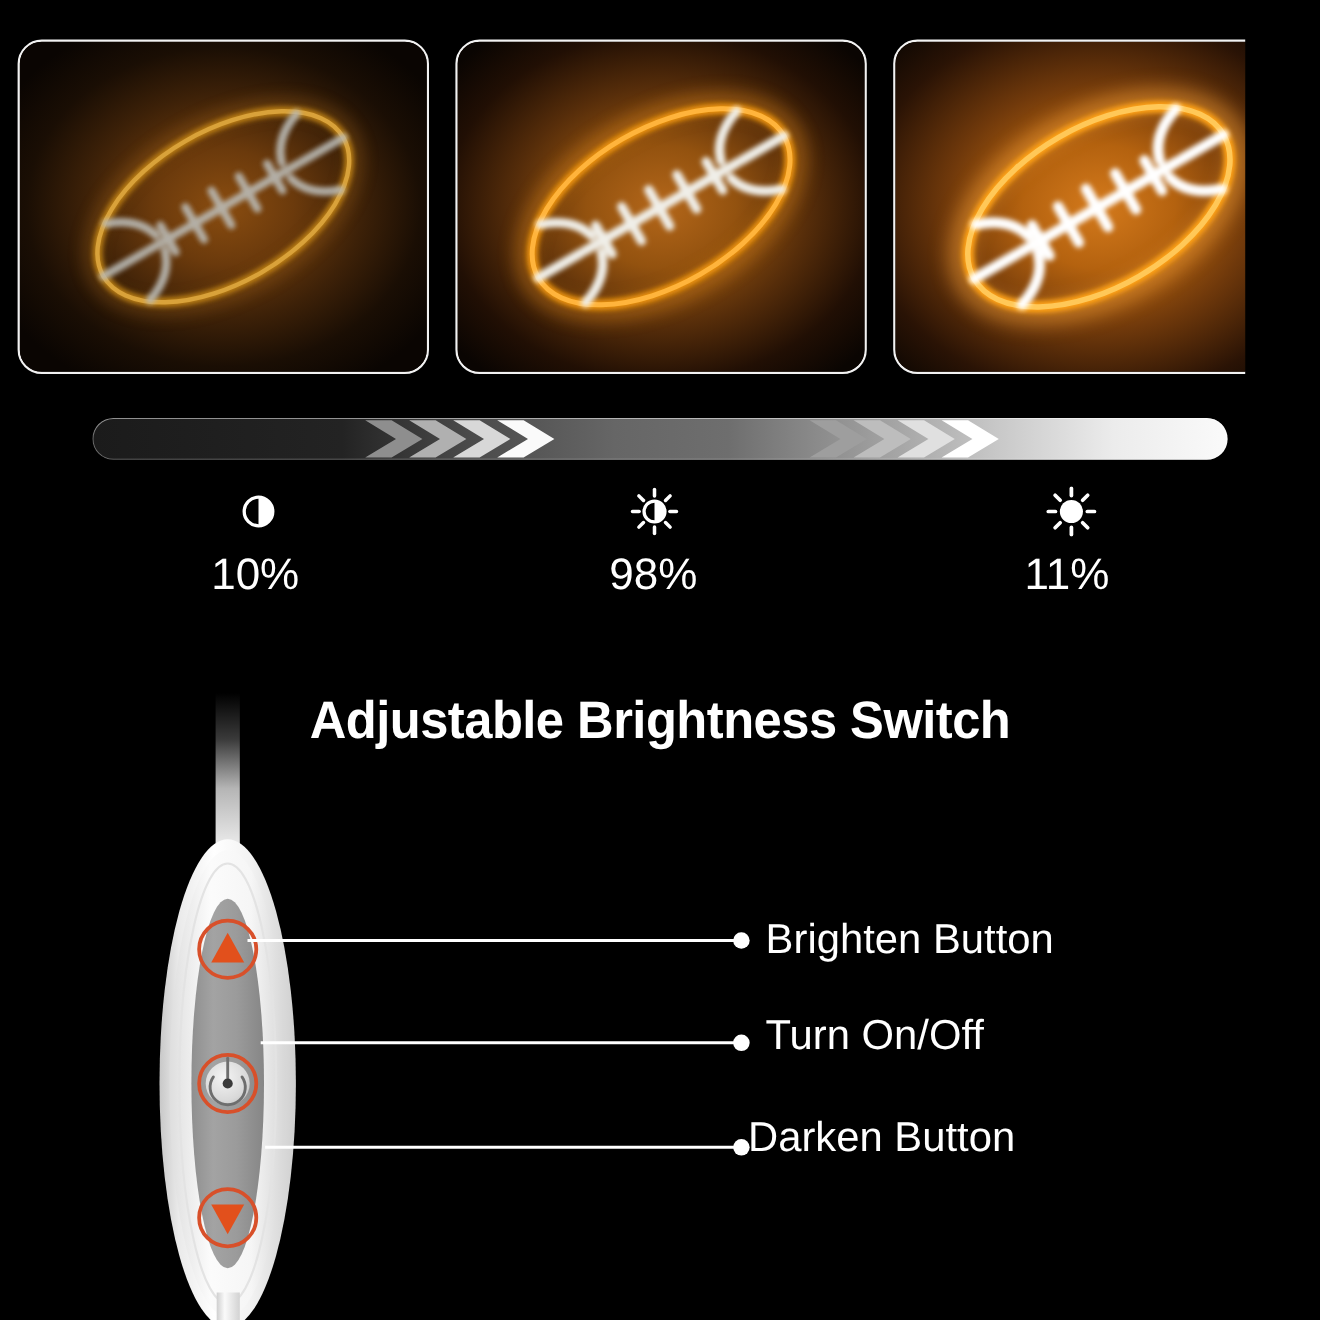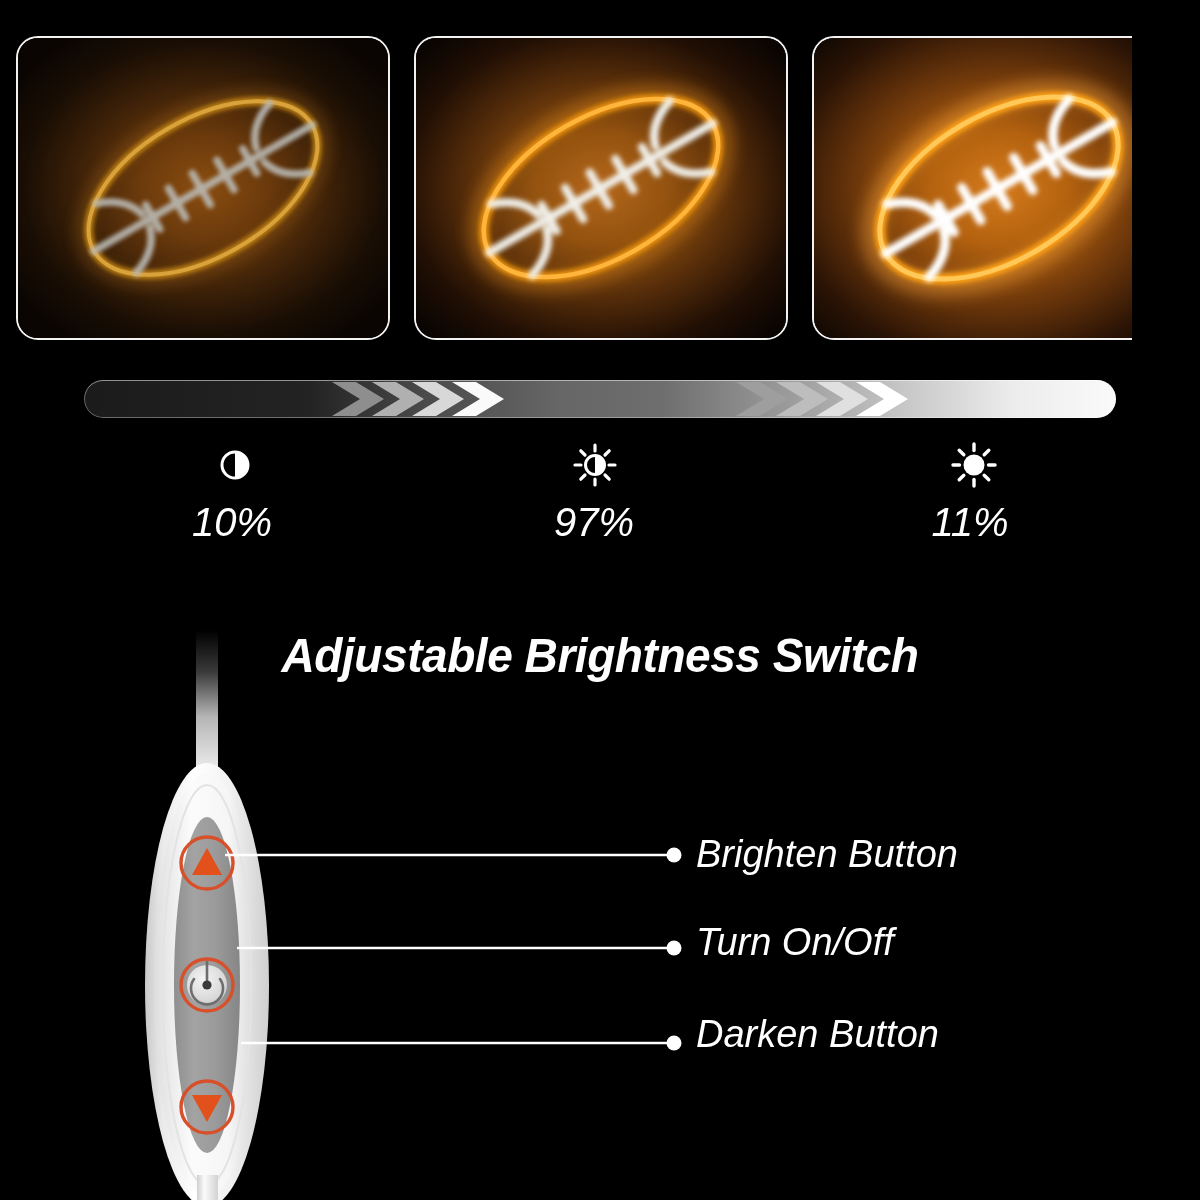--- a/index.html
+++ b/index.html
@@ -7,21 +7,20 @@
     background: #000;
     width: 1200px; height: 1200px;
     overflow: hidden;
     font-family: "Liberation Sans", sans-serif;
   }
   #stage {
     position: relative;
     width: 1132px; height: 1200px;
     background: #000000;
     overflow: hidden;
-    font-style: italic;
   }
 
   
   .panel {
     position: absolute;
     top: 36px;
     width: 370px;
     height: 300px;
     border: 2px solid #f2f2f2;
     border-radius: 22px;
@@ -135,21 +134,21 @@
   .callout-label {
     position: absolute;
     color: #ffffff;
     font-size: 38px;
     font-family: "Liberation Sans", sans-serif;
     font-weight: 400;
     white-space: nowrap;
   }
   #clabel-0 { left: 696px; top: 833px; }
   #clabel-1 { left: 696px; top: 921px; }
-  #clabel-2 { left: 696px; top: 1013px; text-align: center; }
+  #clabel-2 { left: 680px; top: 1013px; text-align: center; }
 </style>
 </head>
 <body>
 
 <div id="stage">
 
   <div class="panel" id="panel-0">
     <div class="panel-glow" style="background: radial-gradient(ellipse 62% 62% at 50% 50%, #8a4d10 0%, #6b3a0c 28%, #3d2108 55%, #1a0e04 78%, #0a0502 100%);"></div>
     <div class="ball-wrap">
       <svg class="ball-svg" width="330" height="250" viewBox="0 0 330 250">
@@ -306,21 +305,21 @@
         <path d="M 8.2 8.2 L 12.8 12.8"></path>
           <path d="M 33.2 33.2 L 37.8 37.8"></path>
         <path d="M 37.8 8.2 L 33.2 12.8"></path>
           <path d="M 12.8 33.2 L 8.2 37.8"></path>
       </g>
       <circle cx="23" cy="23" r="10.5" fill="#ffffff"></circle>
     </svg>
   </div>
 
   <div class="plabel" id="plabel-0">10%</div>
-  <div class="plabel" id="plabel-1">97%</div>
+  <div class="plabel" id="plabel-1">98%</div>
   <div class="plabel" id="plabel-2">11%</div>
 
   <div id="title">Adjustable Brightness Switch</div>
 
   <div id="switch-assembly">
     <svg width="300" height="570" viewBox="0 0 300 570">
       <defs>
         <linearGradient id="cordTop" x1="0" y1="0" x2="0" y2="1">
           <stop offset="0%" stop-color="#000000"></stop>
           <stop offset="30%" stop-color="#3a3a3a"></stop>

